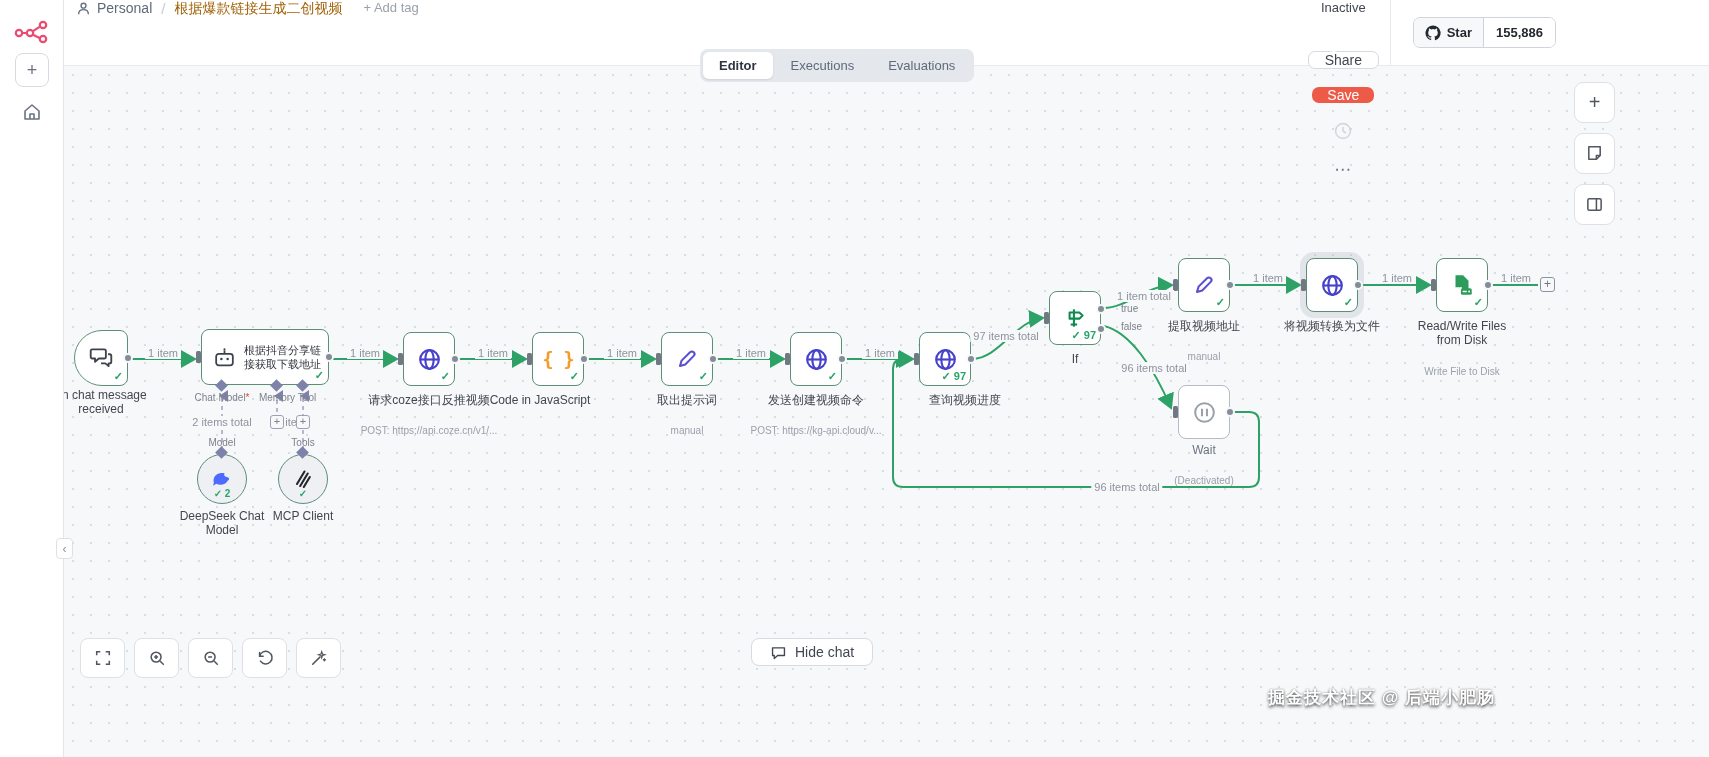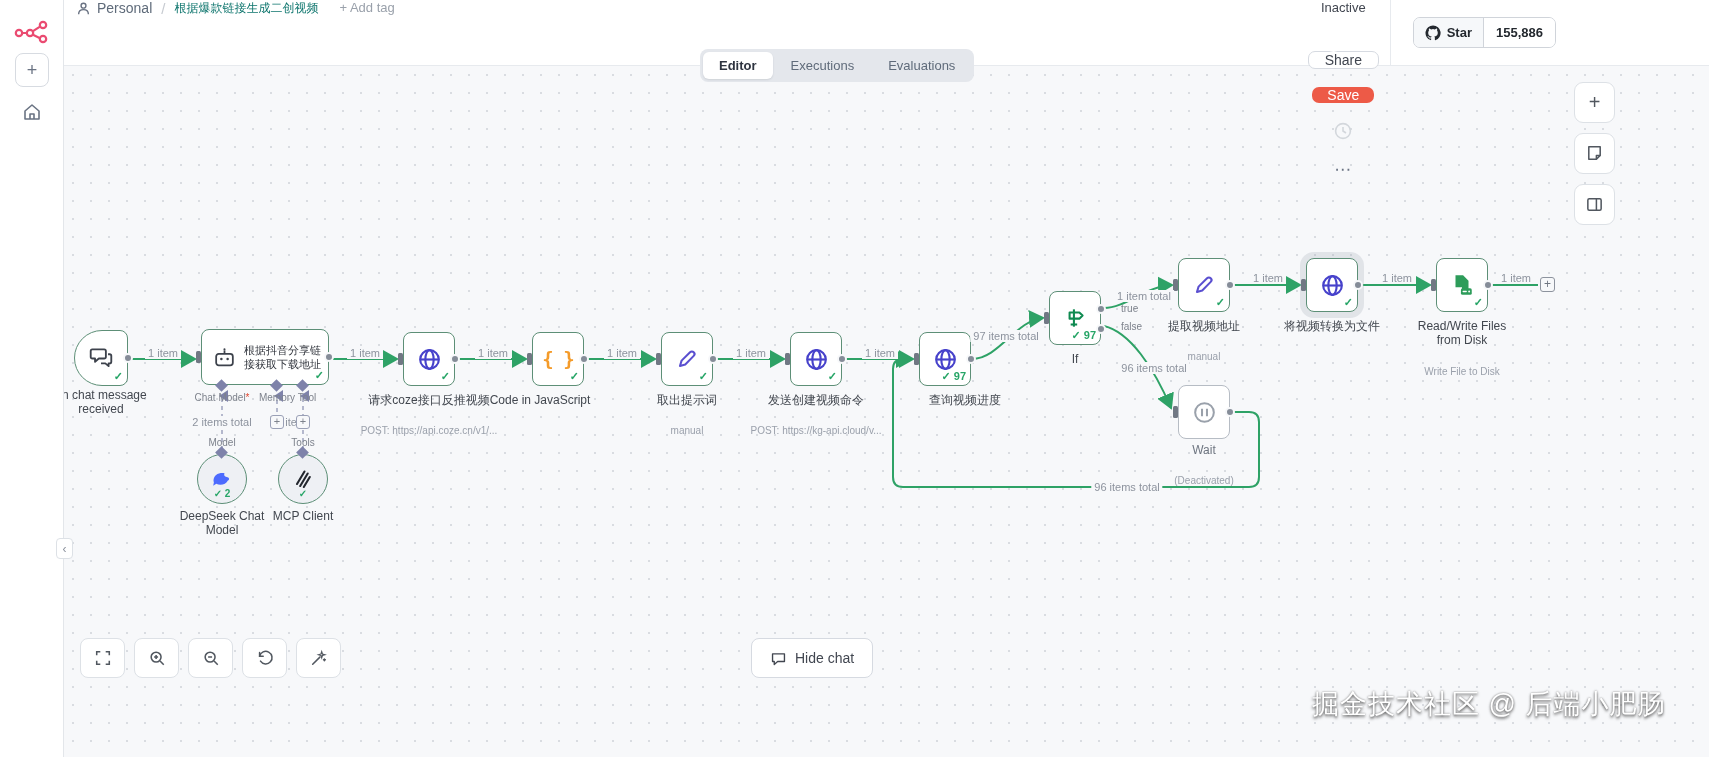--- a/index.html
+++ b/index.html
@@ -10,21 +10,21 @@
   .logo { position:absolute; left:14px; top:18px; }
   .side-add { position:absolute; left:15px; top:53px; width:34px; height:34px; border:1px solid #d7dbe1; border-radius:8px; background:#fff; font-size:18px; color:#6a7383; display:flex; align-items:center; justify-content:center; cursor:pointer; }
   .side-home { position:absolute; left:22px; top:102px; width:20px; height:20px; color:#6a7383; cursor:pointer; }
   .collapse-chip { position:absolute; left:56px; top:538px; width:17px; height:21px; background:#fff; border:1px solid #dde1e6; border-radius:4px; z-index:31; color:#8d939e; font-size:12px; display:flex; align-items:center; justify-content:center; cursor:pointer; }
 
   
   .header { position:absolute; left:64px; top:0; right:0; height:66px; background:#fff; border-bottom:1px solid #e7eaee; z-index:25; }
   .breadcrumb { position:absolute; left:12px; top:0; height:76px; display:flex; align-items:flex-start; gap:9px; }
   .crumb-proj { color:#5f6b7a; font-size:14px; cursor:pointer; display:flex; align-items:center; gap:6px; }
   .crumb-sep { color:#c7cbd1; font-size:15px; }
-  .crumb-name { color:#0f766e; font-size:12px; font-weight:500; cursor:text; }
+  .crumb-name { color:#a16207; font-size:14px; font-weight:500; cursor:text; }
   .add-tag { color:#9aa1ab; font-size:13px; margin-left:12px; cursor:pointer; }
   .header-right { position:absolute; right:330px; top:0; height:66px; display:flex; align-items:center; gap:18px;flex-direction:column; }
   .status-label { font-size:13px; color:#414650; }
   .toggle { width:40px; height:21px; border-radius:11px; background:#c9ced6; position:relative; cursor:pointer; }
   .toggle-knob { position:absolute; left:2px; top:2px; width:17px; height:17px; border-radius:50%; background:#fff; }
   .btn-share { height:34px; padding:0 16px; background:#fff; border:1px solid #d6dae1; border-radius:7px; font-size:14px; color:#414650; cursor:pointer; }
   .btn-save { height:34px; padding:0 15px; background:#ed5a47; border:none; border-radius:7px; font-size:14px; color:#fff; font-weight:500; cursor:pointer; }
   .hist-icon { width:20px; height:20px; color:#d3d7dc; }
   .more-dots { font-size:17px; color:#6a7383; letter-spacing:1px; cursor:pointer; }
   .header-divider { position:absolute; right:318px; top:0; width:1px; height:66px; background:#e7eaee; }
@@ -62,23 +62,23 @@
   .plabel { position:absolute; transform:translateX(-50%); font-size:10px; color:#7d828c; white-space:nowrap; z-index:2;text-align:right; }
   .plabel .req { color:#e0452f; }
   .plus-chip { position:absolute; width:14px; height:14px; border:1.3px solid #9aa0b6; border-radius:3px; background:#f7f8fa; color:#7d828c; font-size:11px; line-height:11px; text-align:center; z-index:3; cursor:pointer; }
   .end-plus { position:absolute; width:15px; height:15px; border:1.4px solid #8d939e; border-radius:3px; background:#f7f8fa; color:#6e7580; font-size:12px; line-height:12px; text-align:center; z-index:2; cursor:pointer; }
   .braces { font-size:19px; font-weight:bold; color:#f49b2a; font-family:"DejaVu Sans Mono", monospace; letter-spacing:-1px; }
 
   
   .corner-btn { position:absolute; width:41px; height:41px; background:#fff; border:1px solid #dde1e6; border-radius:9px; display:flex; align-items:center; justify-content:center; color:#51575f; cursor:pointer; z-index:10; }
   
   .tool-btn { position:absolute; width:45px; height:40px; background:#fff; border:1px solid #dde1e6; border-radius:8px; display:flex; align-items:center; justify-content:center; color:#51575f; font-size:17px; cursor:pointer; z-index:10; }
-  .hide-chat { position:absolute; left:687px; top:572px; height:40px; padding:0 18px; background:#fff; border:1px solid #d6dae1; border-radius:8px; display:flex; align-items:center; gap:8px; font-size:14px; font-weight:500; color:#414650; cursor:pointer; z-index:10; }
-
-  .watermark { position:absolute; left:1248px; top:620px; font-size:27px; font-weight:400; color:#ffffff; letter-spacing:1px; text-shadow:0 2px 3px rgba(60,60,60,.75), 0 0 2px rgba(60,60,60,.6); z-index:20; white-space:nowrap; }
+  .hide-chat { position:absolute; left:687px; top:572px; height:28px; padding:0 18px; background:#fff; border:1px solid #d6dae1; border-radius:8px; display:flex; align-items:center; gap:8px; font-size:14px; font-weight:500; color:#414650; cursor:pointer; z-index:10; }
+
+  .watermark { position:absolute; left:1204px; top:620px; font-size:17px; font-weight:700; color:#ffffff; letter-spacing:1px; text-shadow:0 2px 3px rgba(60,60,60,.75), 0 0 2px rgba(60,60,60,.6); z-index:20; white-space:nowrap; }
 </style>
 </head>
 <body>
 
 <div class="sidebar">
   <div class="logo">
     <svg width="36" height="26" viewBox="0 0 36 26" fill="none" stroke="#ea4b71" stroke-width="2.2">
       <circle cx="5" cy="15" r="3.2"></circle>
         <circle cx="16" cy="15" r="3.2"></circle>
         <circle cx="29" cy="7" r="3.2"></circle>

